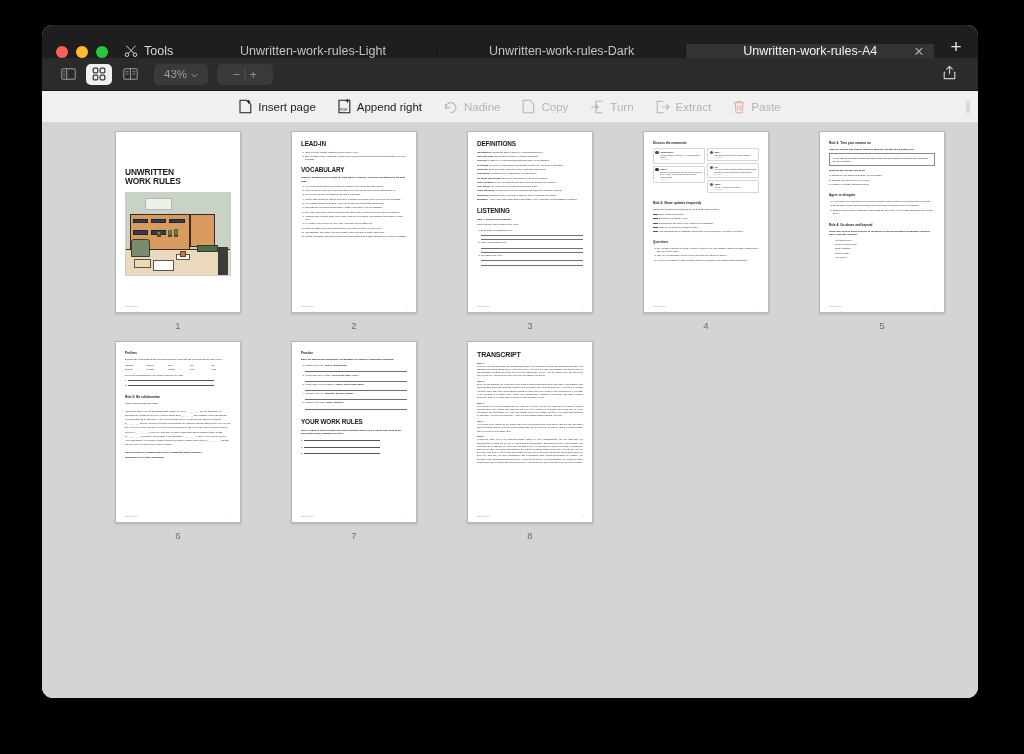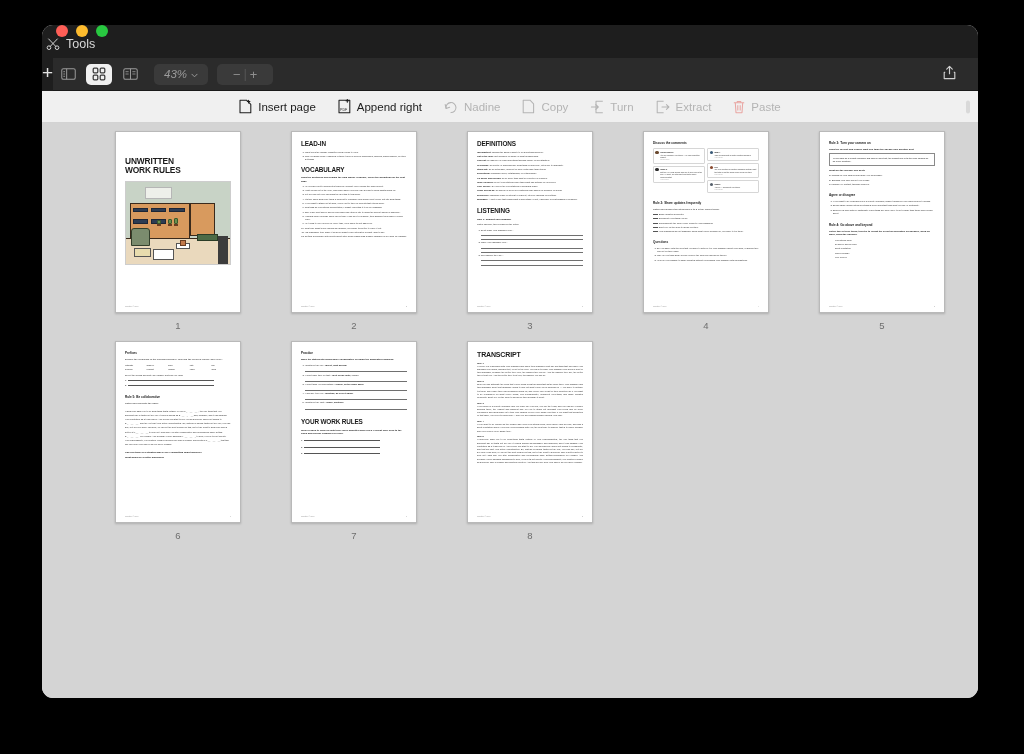--- a/index.html
+++ b/index.html
@@ -20,22 +20,21 @@
     background: #ebebeb;
     box-shadow: 0 10px 40px rgba(0,0,0,.55);
   }
 
   
   #tabbar {
     position: relative;
     height: 33px;
     background: #1e1e1e;
     display: flex;
-    align-items: flex-start;
-    flex-direction: column;
+    align-items: flex-end;
   }
   .traffic {
     display: flex; align-items: center; gap: 8px;
     padding: 0 12px 0 14px;
     flex: 0 0 auto;
   }
   .dot { width: 12px; height: 12px; border-radius: 50%; }
   .dot.red    { background: #ff5f57; }
   .dot.yellow { background: #febc2e; }
   .dot.green  { background: #28c840; }
@@ -81,21 +80,20 @@
     background: #1e1e1e;
   }
 
   
   #toolbar {
     height: 33px;
     background: #2b2b2b;
     border-bottom: 1px solid #1a1a1a;
     display: flex; align-items: center;
     padding: 0 10px 0 13px;
-    font-style: italic;
   }
   .tb-group { display: flex; align-items: center; gap: 5px; }
   .tb-icon {
     width: 26px; height: 21px;
     display: flex; align-items: center; justify-content: center;
     border-radius: 5px;
   }
   .tb-icon.selected { background: #f0f0f0; }
   .tb-icon svg { display: block; }
 
@@ -299,20 +297,30 @@
         <svg width="14" height="14" viewBox="0 0 16 16" fill="none" stroke="#d8d8d8" stroke-width="1.1">
           <circle cx="3.4" cy="12.2" r="2.1"></circle>
             <circle cx="12.6" cy="12.2" r="2.1"></circle>
           <path d="M4.8 10.8 L13 2.2 M11.2 10.8 L3 2.2" stroke-linecap="round"></path>
         </svg>
       </span>
       <span>Tools</span>
     </div>
 
     <div class="tabs">
+      <div class="tab">
+        <span>Unwritten-work-rules-Light</span>
+      </div>
+      <div class="tab">
+        <span>Unwritten-work-rules-Dark</span>
+      </div>
+      <div class="tab active">
+        <span>Unwritten-work-rules-A4</span>
+        <span class="tab-close">✕</span>
+      </div>
     </div>
 
     <div class="newtab">
       <span>+</span>
     </div>
   </div>
 
   <div id="toolbar">
     <div class="tb-group">
 
@@ -462,21 +470,21 @@
       <div class="grabber"></div>
     </div>
   </div>
 
   <div id="content">
     <div id="grid">
 
       <div class="cell">
         <div class="thumb-wrap">
           <div class="pg">
-            <h1 style="margin-top:16px;white-space:pre-line">UNWRITTEN
+            <h1 style="margin-top:27px;white-space:pre-line">UNWRITTEN
 WORK RULES</h1>
             <div class="cover-art">
               <div class="ca wall"></div>
               <div class="ca pic-frame"></div>
               <div class="ca shelfblock"></div>
               <div class="ca shelfblock2"></div>
               <div class="ca bookrow" style="left:7%;top:31%;width:14%;height:6%"></div>
               <div class="ca bookrow" style="left:24%;top:31%;width:14%;height:6%"></div>
               <div class="ca bookrow" style="left:41%;top:31%;width:16%;height:6%"></div>
               <div class="ca bookrow" style="left:7%;top:45%;width:14%;height:6%"></div>

